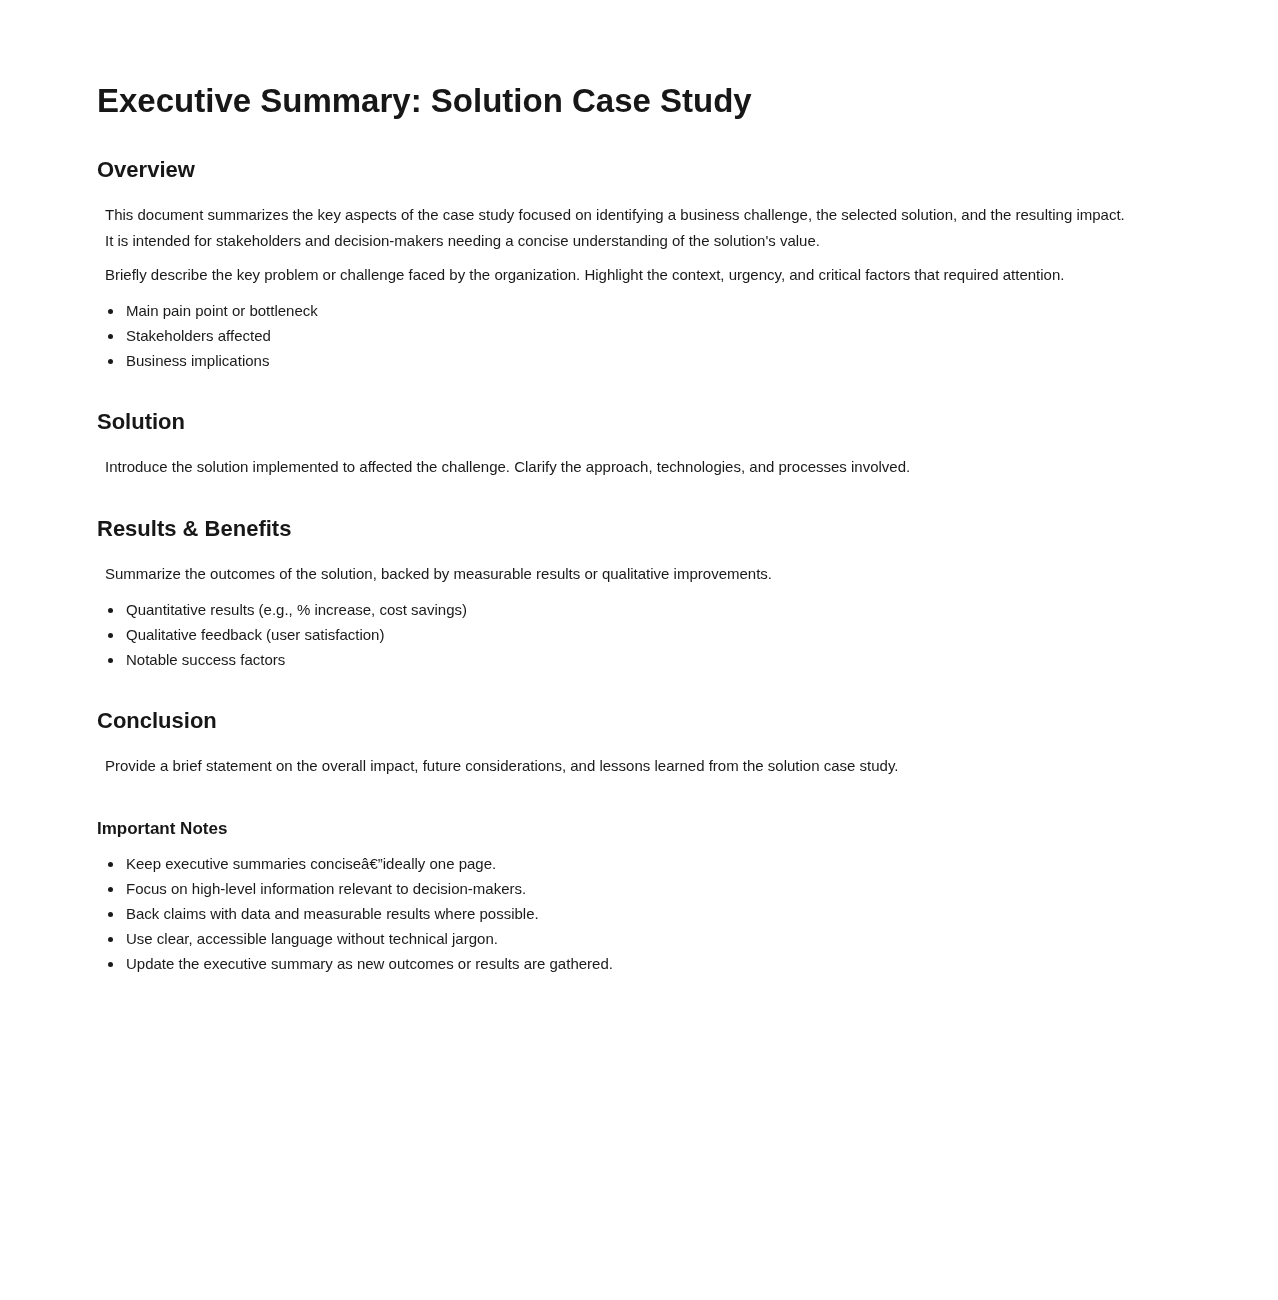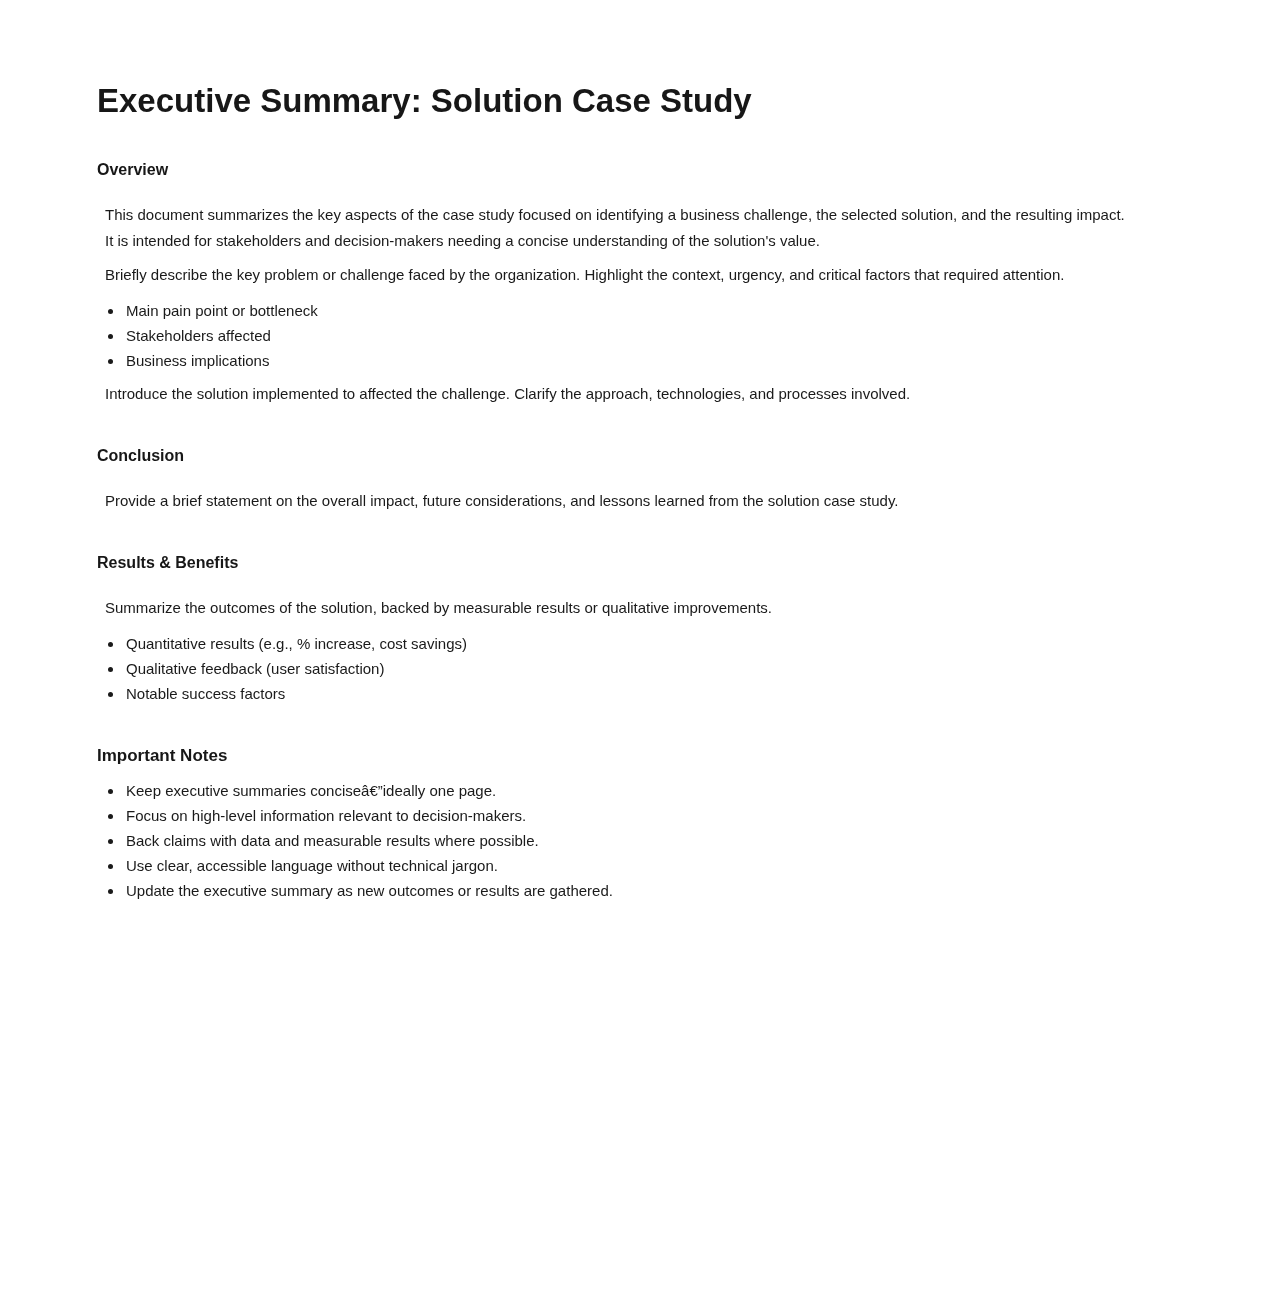--- a/index.html
+++ b/index.html
@@ -17,21 +17,21 @@
     padding: 80px 142px 120px 97px; 
   }
   h1 {
     font-size: 33px;
     line-height: 1.25;
     font-weight: 700;
     margin: 0 0 34px 0;
     color: #171717;
   }
   h2 {
-    font-size: 16px;
+    font-size: 22px;
     line-height: 25px;
     font-weight: 700;
     margin: 36px 0 20px 0;
     color: #171717;
   }
   h3.notes-heading {
     font-size: 17px;
     line-height: 20px;
     font-weight: 700;
     margin: 40px 0 12px 0;
@@ -65,36 +65,37 @@
   <section>
     <p>Briefly describe the key problem or challenge faced by the organization. Highlight the context, urgency, and critical factors that required attention.</p>
     <ul>
       <li>Main pain point or bottleneck</li>
       <li>Stakeholders affected</li>
       <li>Business implications</li>
     </ul>
   </section>
 
   <section>
+    <h2>Solution</h2>
     <p>Introduce the solution implemented to affected the challenge. Clarify the approach, technologies, and processes involved.</p>
-  </section>
-
-  <section>
-    <h2>Conclusion</h2>
-    <p>Provide a brief statement on the overall impact, future considerations, and lessons learned from the solution case study.</p>
   </section>
 
   <section>
     <h2>Results &amp; Benefits</h2>
     <p>Summarize the outcomes of the solution, backed by measurable results or qualitative improvements.</p>
     <ul>
       <li>Quantitative results (e.g., % increase, cost savings)</li>
       <li>Qualitative feedback (user satisfaction)</li>
       <li>Notable success factors</li>
     </ul>
+  </section>
+
+  <section>
+    <h2>Conclusion</h2>
+    <p>Provide a brief statement on the overall impact, future considerations, and lessons learned from the solution case study.</p>
   </section>
 
   <section>
     <h3 class="notes-heading">Important Notes</h3>
     <ul>
       <li>Keep executive summaries conciseâ€”ideally one page.</li>
       <li>Focus on high-level information relevant to decision-makers.</li>
       <li>Back claims with data and measurable results where possible.</li>
       <li>Use clear, accessible language without technical jargon.</li>
       <li>Update the executive summary as new outcomes or results are gathered.</li>

